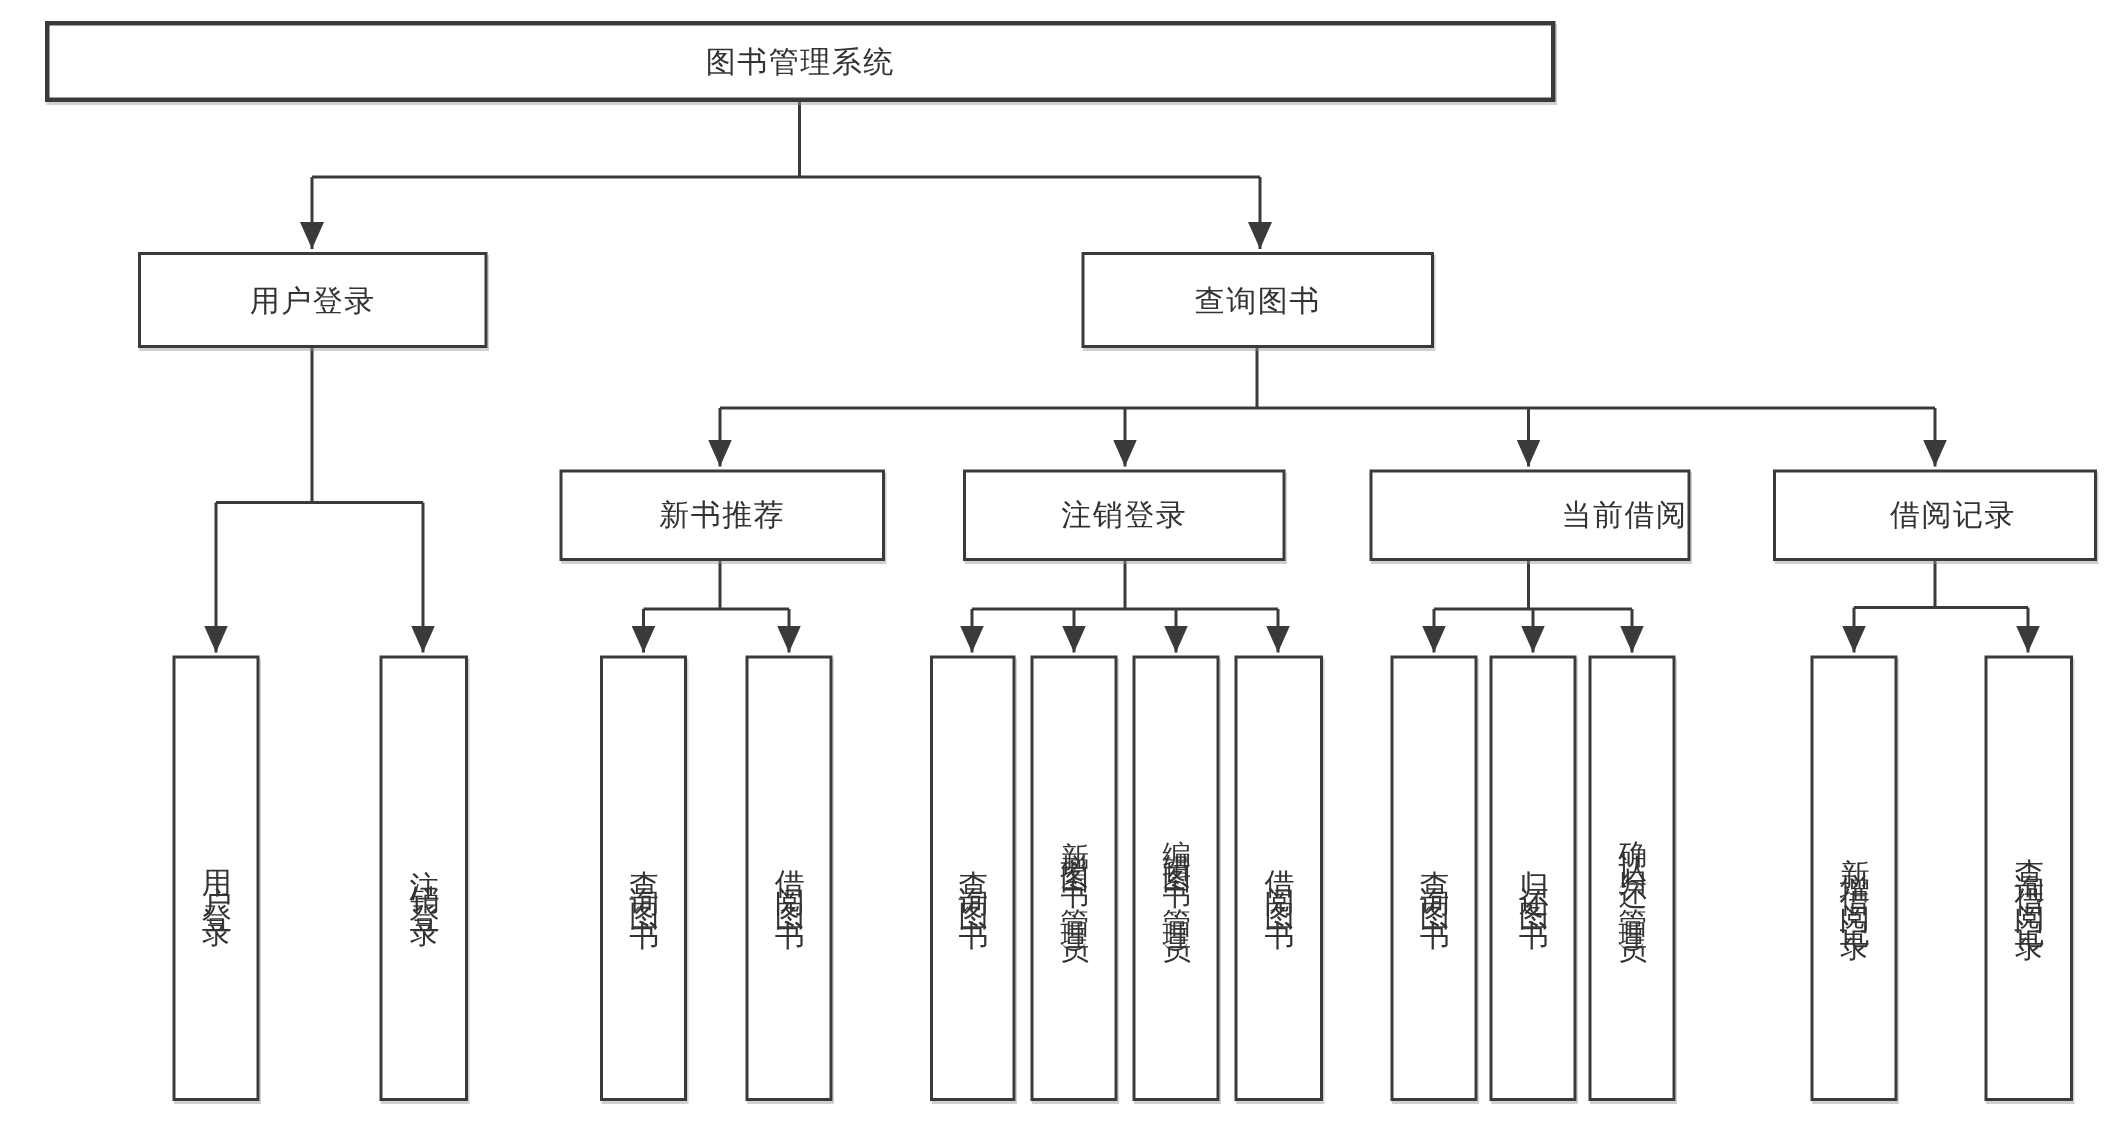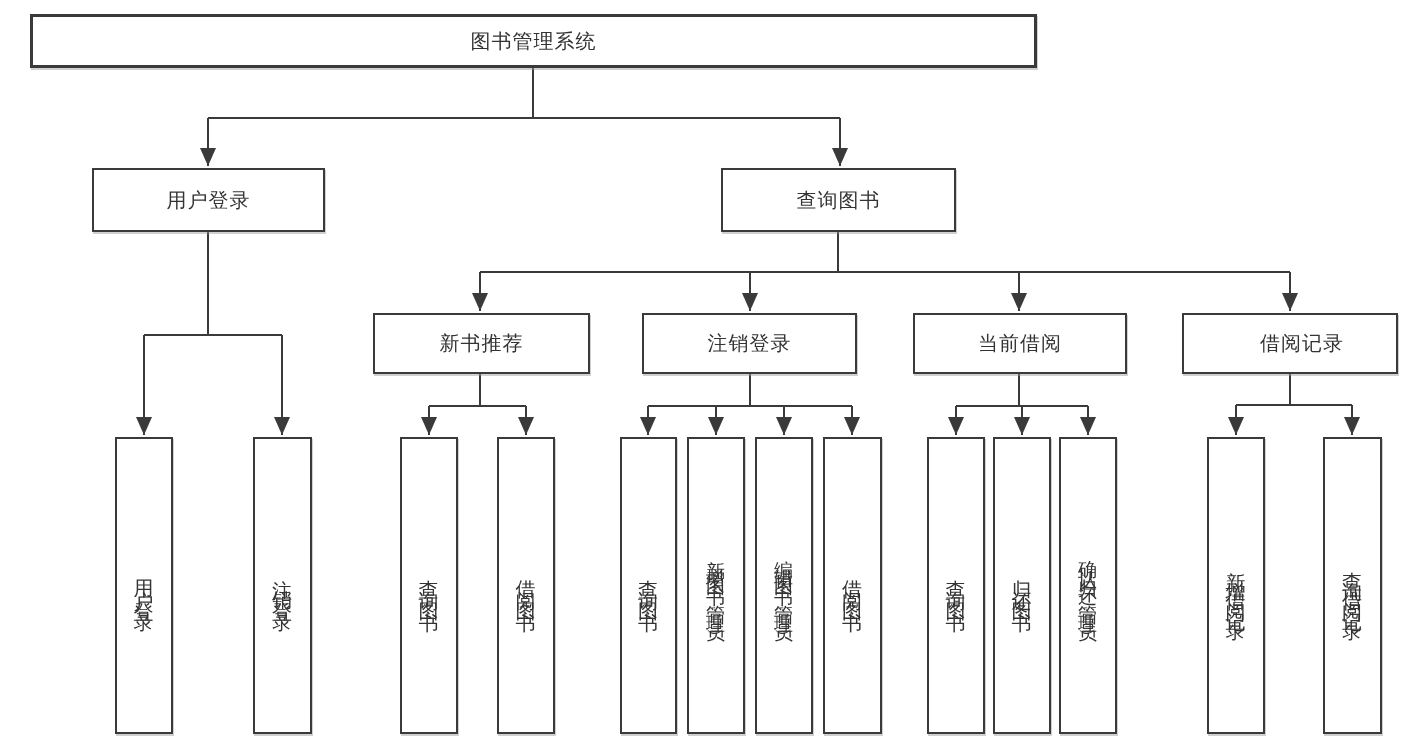--- a/index.html
+++ b/index.html
@@ -51,21 +51,21 @@
     white-space: nowrap;
   }
   .vlabel.mid  { letter-spacing: 10px; }
   .vlabel.long { letter-spacing: 9px; font-size: 19px; }
   
   .n-root       { left: 20px;   top: 14px;  width: 1007px; height: 54px; }
   .n-userlogin  { left: 82px;   top: 168px; width: 233px;  height: 64px; }
   .n-bookmgmt   { left: 711px;  top: 168px; width: 235px;  height: 64px; }
   .n-newbook    { left: 363px;  top: 313px; width: 217px;  height: 61px; font-family: Liberation Mono, monospace; }
   .n-bookborrow { left: 632px;  top: 313px; width: 215px;  height: 61px; }
-  .n-curborrow  { left: 903px;  top: 313px; width: 214px;  height: 61px; }
+  .n-curborrow  { left: 903px;  top: 313px; width: 214px;  height: 61px; justify-content: flex-end; }
   .n-records    { left: 1172px; top: 313px; width: 216px;  height: 61px; padding-left: 24px; }
   .leaf { top: 437px; height: 297px; }
   .f-1  { left: 105px;  width: 58px; }
   .f-2  { left: 243px;  width: 59px; }
   .f-3  { left: 390px;  width: 58px; }
   .f-4  { left: 487px;  width: 58px; }
   .f-5  { left: 610px;  width: 57px; }
   .f-6  { left: 677px;  width: 58px; }
   .f-7  { left: 745px;  width: 58px; }
   .f-8  { left: 813px;  width: 59px; }

